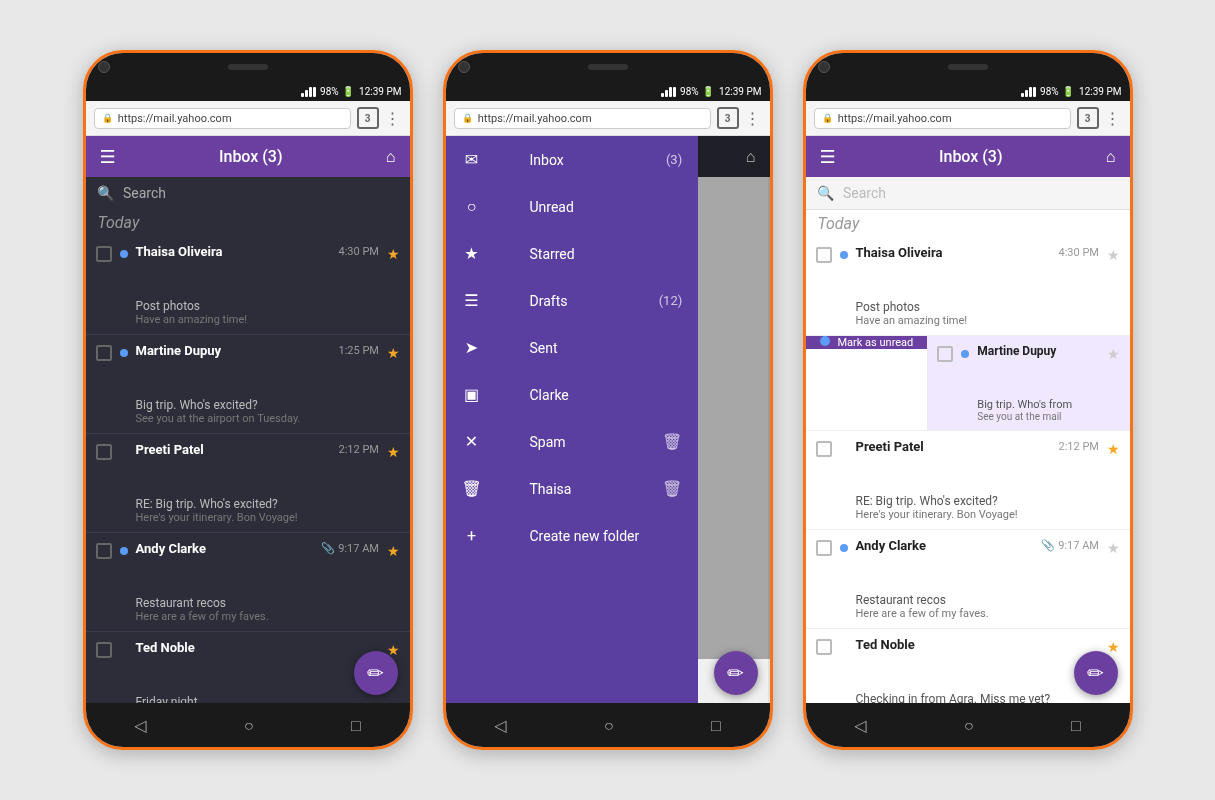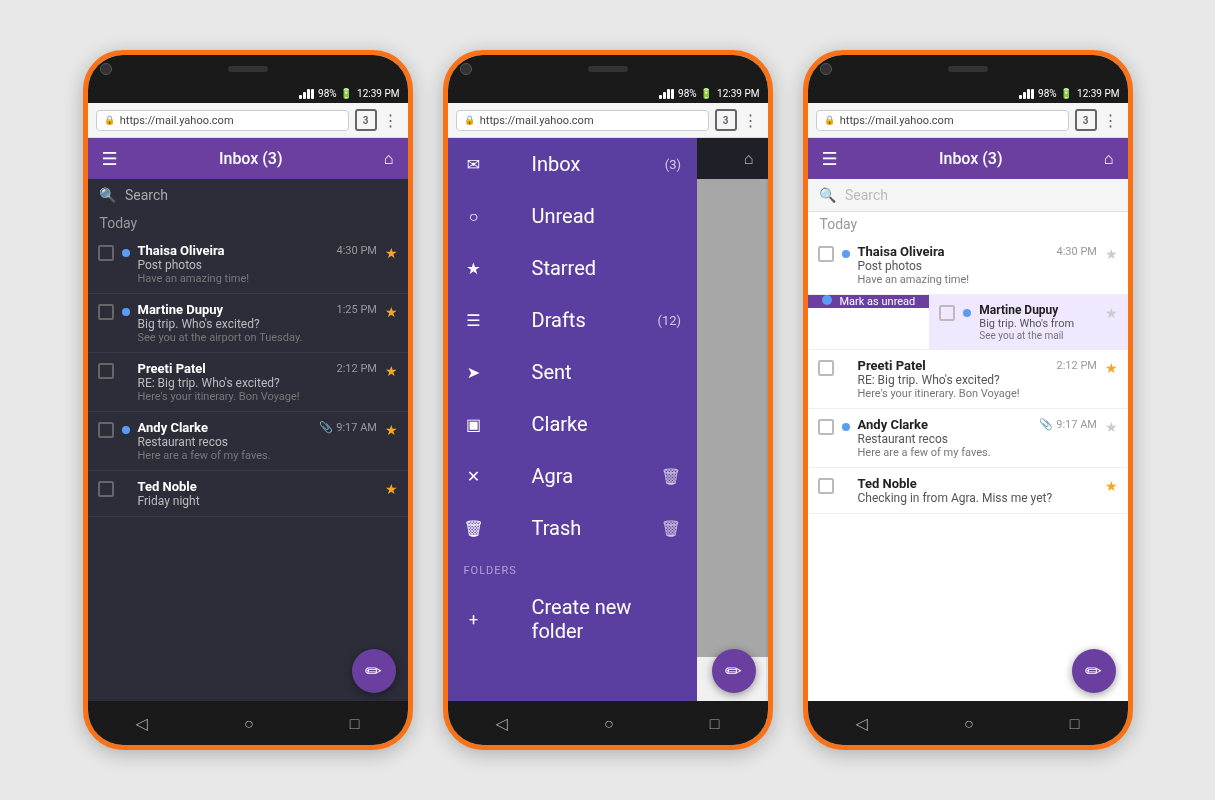--- a/index.html
+++ b/index.html
@@ -14,21 +14,21 @@
       gap: 30px;
       padding: 20px;
     }
 
     
     .phone {
       width: 330px;
       height: 700px;
       background: #f0f0f0;
       border-radius: 40px;
-      border: 5px solid #f97316;
+      border: 3px solid #f97316;
       box-shadow: 0 4px 20px rgba(0,0,0,0.25), inset 0 0 0 2px #e0e0e0;
       display: flex;
       flex-direction: column;
       overflow: hidden;
       position: relative;
       flex-shrink: 0;
     }
 
     .phone-top-bar {
       height: 28px;
@@ -190,23 +190,24 @@
 
     .search-text {
       color: #aaa;
       font-size: 14px;
     }
 
     
     .section-label {
       background: #2d2d3a;
       padding: 4px 12px;
-      font-size: 14px;
+      font-size: 16px;
       color: #999;
       flex-shrink: 0;
+      font-style: italic;
     }
 
     .section-label.light {
       background: white;
       color: #999;
       padding: 4px 12px;
     }
 
     
     .email-list {
@@ -280,20 +281,21 @@
       color: #999;
       flex-shrink: 0;
     }
 
     .email-subject {
       font-size: 12px;
       color: #bbb;
       white-space: nowrap;
       overflow: hidden;
       text-overflow: ellipsis;
+      margin-top: 40px;
     }
 
     .email-subject.light {
       color: #555;
     }
 
     .email-preview {
       font-size: 11px;
       color: #777;
       white-space: nowrap;
@@ -388,21 +390,21 @@
       color: white;
     }
 
     .drawer-item-icon {
       width: 20px;
       text-align: center;
       font-size: 16px;
     }
 
     .drawer-item-label {
-      font-size: 20px;
+      font-size: 14px;
       flex: 1;
       padding-left: 32px;
     }
 
     .drawer-item-count {
       font-size: 13px;
       color: rgba(255,255,255,0.7);
     }
 
     .drawer-item-delete {
@@ -614,29 +616,28 @@
       <div class="drawer-item">
         <span class="drawer-item-icon">➤</span>
         <span class="drawer-item-label">Sent</span>
       </div>
       <div class="drawer-item">
         <span class="drawer-item-icon">▣</span>
         <span class="drawer-item-label">Clarke</span>
       </div>
       <div class="drawer-item">
         <span class="drawer-item-icon">✕</span>
-        <span class="drawer-item-label">Agra</span>
+        <span class="drawer-item-label">Spam</span>
         <span class="drawer-item-delete">🗑</span>
       </div>
       <div class="drawer-item">
         <span class="drawer-item-icon">🗑</span>
-        <span class="drawer-item-label">Trash</span>
+        <span class="drawer-item-label">Thaisa</span>
         <span class="drawer-item-delete">🗑</span>
       </div>
-      <div class="drawer-section-label">FOLDERS</div>
       <div class="drawer-item">
         <span class="drawer-item-icon">+</span>
         <span class="drawer-item-label">Create new folder</span>
       </div>
     </div>
   </div>
   <div class="fab">✏</div>
   <div class="bottom-nav">
     <span class="nav-btn">◁</span>
     <span class="nav-btn">○</span>

